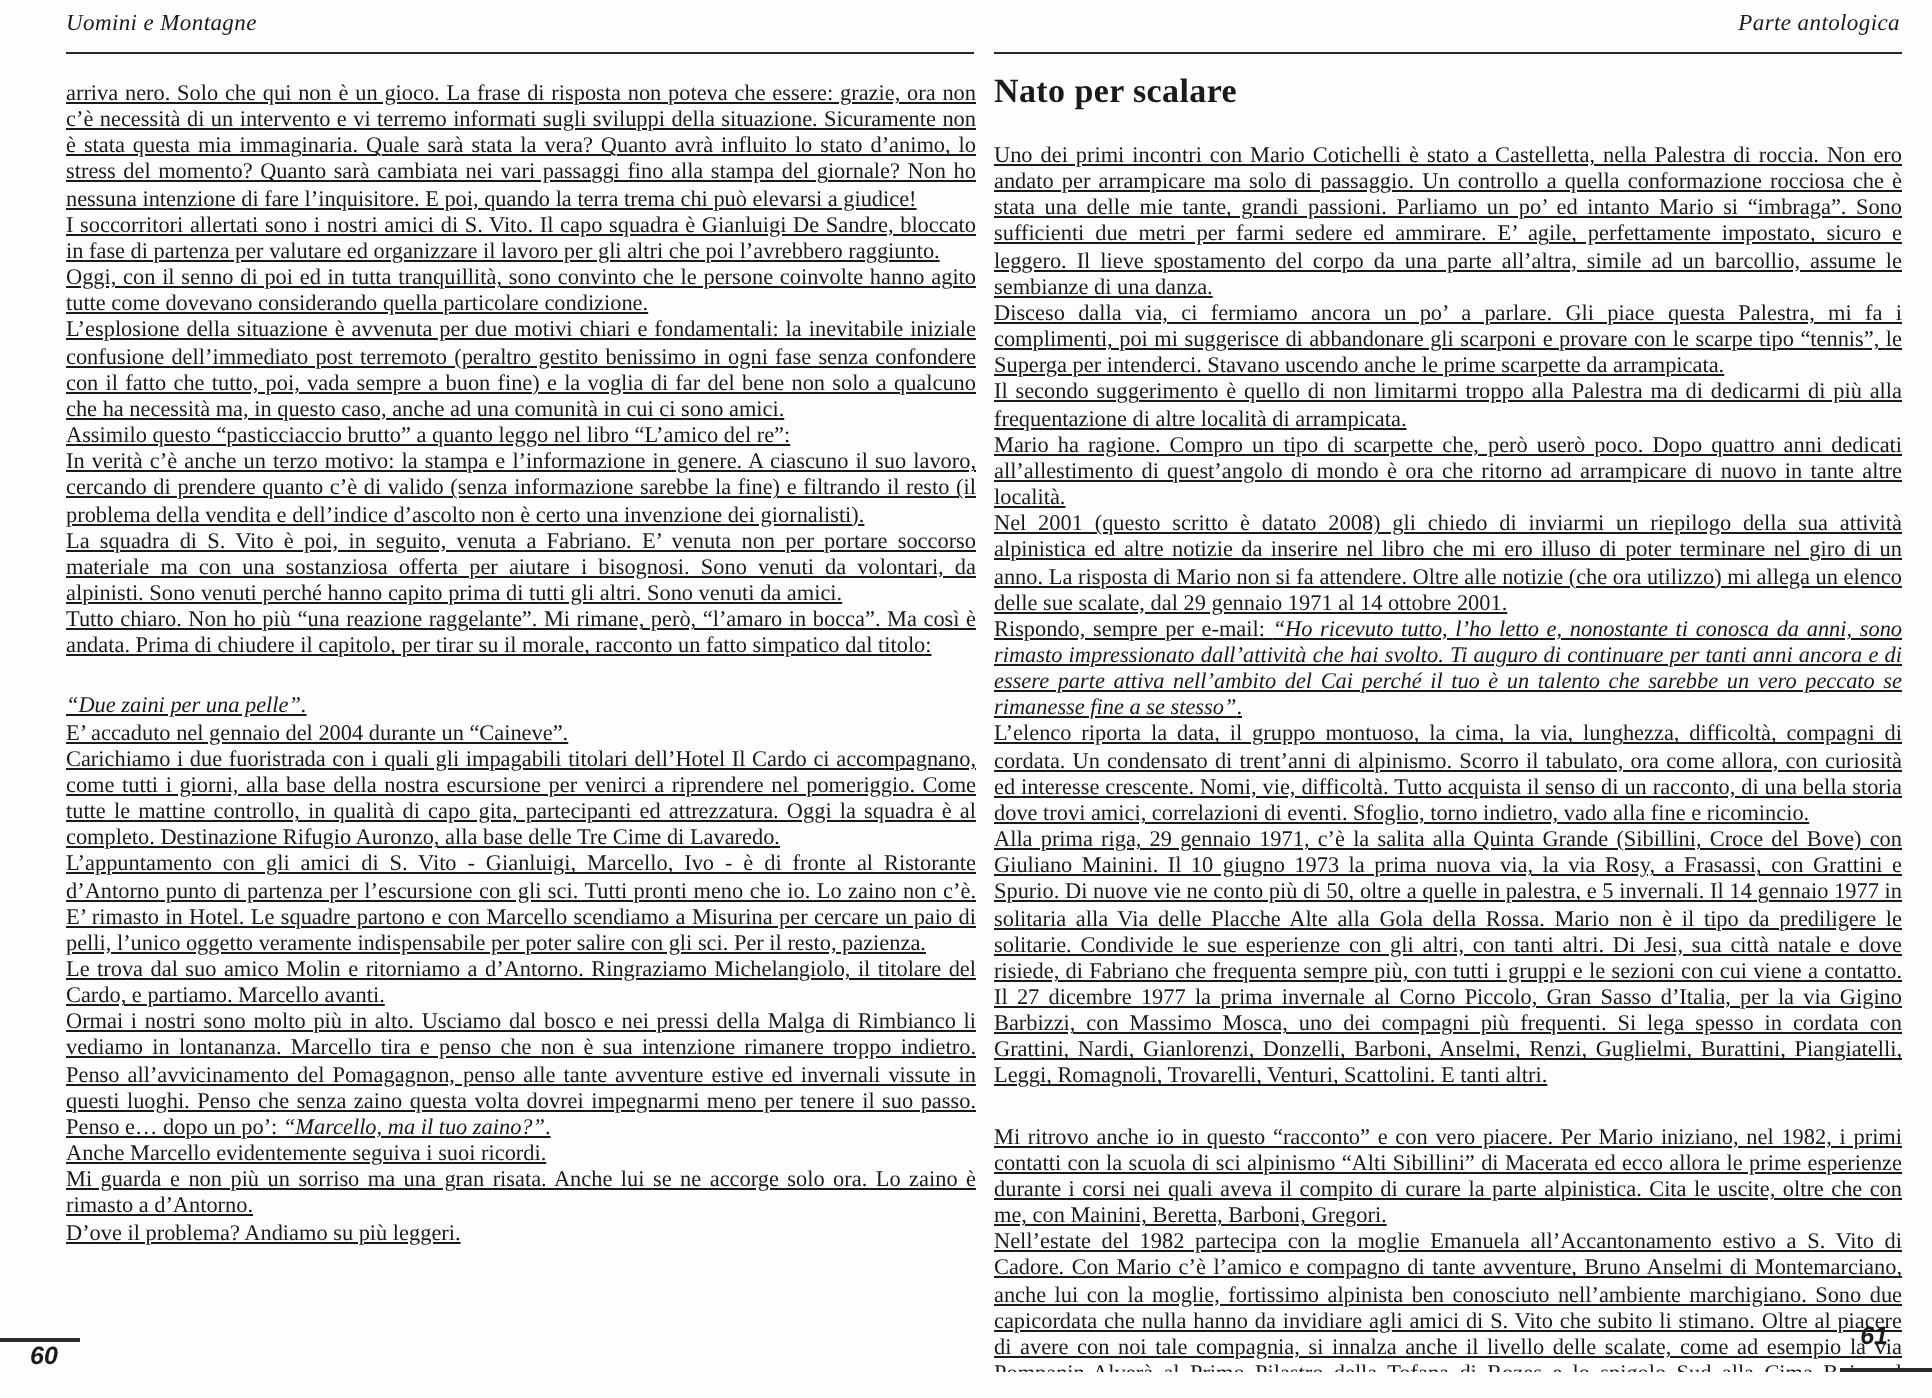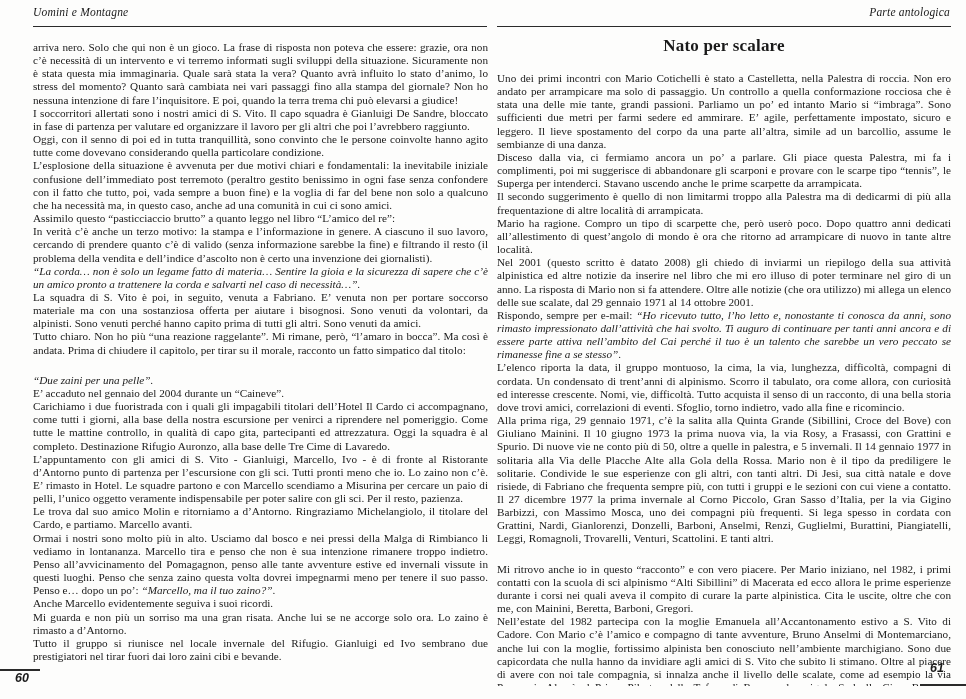--- a/index.html
+++ b/index.html
@@ -19,33 +19,33 @@
   }
   .running-head.rh-left{left:33px;}
   .running-head.rh-right{right:16px;}
 
   .head-rule{position:absolute;top:26px;height:1px;background:#2a2a2a;}
   .page-left .head-rule{left:33px;width:454px;}
   .page-right .head-rule{left:14px;width:454px;}
 
   .chapter-title{
     position:absolute;top:36px;left:14px;width:454px;
-    text-align:center;font-weight:bold;font-size:17px;letter-spacing:.2px;
+    text-align:left;font-weight:bold;font-size:17px;letter-spacing:.2px;
   }
 
   .body-text{
     position:absolute;overflow:hidden;
     font-size:11.2px;line-height:13.15px;
     text-align:justify;text-justify:inter-word;
     hyphens:auto;-webkit-hyphens:auto;
   }
   .page-left  .body-text{top:41px;left:33px;width:455px;height:645px;}
   .page-right .body-text{top:72px;left:14px;width:454px;height:614px;}
 
-  .body-text p{margin:0;padding:0;}
+  .body-text p{margin:0;padding:0;text-decoration:underline;}
   .body-text p.gap{margin-top:17px;}
   .it{font-style:italic;}
 
   .folio{
     position:absolute;font-family:"Liberation Sans", sans-serif;
     font-weight:bold;font-style:italic;font-size:12.5px;
   }
   .folio-rule{position:absolute;height:1.5px;background:#2a2a2a;}
   .page-left  .folio{left:15px;top:671px;}
   .page-left  .folio-rule{left:0;top:669px;width:40px;}
@@ -62,32 +62,31 @@
       <span>Uomini e Montagne</span>
     </div>
     <div class="head-rule"></div>
     <div class="body-text" id="left-body">
         <p class="para"><span>arriva nero. Solo che qui non è un gioco. La frase di risposta non poteva che essere: grazie, ora non c’è necessità di un intervento e vi terremo informati sugli sviluppi della situazione. Sicuramente non è stata questa mia immaginaria. Quale sarà stata la vera? Quanto avrà influito lo stato d’animo, lo stress del momento? Quanto sarà cambiata nei vari passaggi fino alla stampa del giornale? Non ho nessuna intenzione di fare l’inquisitore. E poi, quando la terra trema chi può elevarsi a giudice!</span></p>
         <p class="para"><span>I soccorritori allertati sono i nostri amici di S. Vito. Il capo squadra è Gianluigi De Sandre, bloccato in fase di partenza per valutare ed organizzare il lavoro per gli altri che poi l’avrebbero raggiunto.</span></p>
         <p class="para"><span>Oggi, con il senno di poi ed in tutta tranquillità, sono convinto che le persone coinvolte hanno agito tutte come dovevano considerando quella particolare condizione.</span></p>
         <p class="para"><span>L’esplosione della situazione è avvenuta per due motivi chiari e fondamentali: la inevitabile iniziale confusione dell’immediato post terremoto (peraltro gestito benissimo in ogni fase senza confondere con il fatto che tutto, poi, vada sempre a buon fine) e la voglia di far del bene non solo a qualcuno che ha necessità ma, in questo caso, anche ad una comunità in cui ci sono amici.</span></p>
         <p class="para"><span>Assimilo questo “pasticciaccio brutto” a quanto leggo nel libro “L’amico del re”:</span></p>
         <p class="para"><span>In verità c’è anche un terzo motivo: la stampa e l’informazione in genere. A ciascuno il suo lavoro, cercando di prendere quanto c’è di valido (senza informazione sarebbe la fine) e filtrando il resto (il problema della vendita e dell’indice d’ascolto non è certo una invenzione dei giornalisti).</span></p>
-        <p class="para"><span class="it">“La corda… non è solo un legame fatto di materia… Sentire la gioia e la sicurezza di sapere che c’è un amico pronto a trattenere la corda e salvarti nel caso di necessità…”.</span></p>
         <p class="para"><span>La squadra di S. Vito è poi, in seguito, venuta a Fabriano. E’ venuta non per portare soccorso materiale ma con una sostanziosa offerta per aiutare i bisognosi. Sono venuti da volontari, da alpinisti. Sono venuti perché hanno capito prima di tutti gli altri. Sono venuti da amici.</span></p>
         <p class="para"><span>Tutto chiaro. Non ho più “una reazione raggelante”. Mi rimane, però, “l’amaro in bocca”. Ma così è andata. Prima di chiudere il capitolo, per tirar su il morale, racconto un fatto simpatico dal titolo:</span></p>
         <p class="para gap"><span class="it">“Due zaini per una pelle”.</span></p>
         <p class="para"><span>E’ accaduto nel gennaio del 2004 durante un “Caineve”.</span></p>
         <p class="para"><span>Carichiamo i due fuoristrada con i quali gli impagabili titolari dell’Hotel Il Cardo ci accompagnano, come tutti i giorni, alla base della nostra escursione per venirci a riprendere nel pomeriggio. Come tutte le mattine controllo, in qualità di capo gita, partecipanti ed attrezzatura. Oggi la squadra è al completo. Destinazione Rifugio Auronzo, alla base delle Tre Cime di Lavaredo.</span></p>
         <p class="para"><span>L’appuntamento con gli amici di S. Vito - Gianluigi, Marcello, Ivo - è di fronte al Ristorante d’Antorno punto di partenza per l’escursione con gli sci. Tutti pronti meno che io. Lo zaino non c’è. E’ rimasto in Hotel. Le squadre partono e con Marcello scendiamo a Misurina per cercare un paio di pelli, l’unico oggetto veramente indispensabile per poter salire con gli sci. Per il resto, pazienza.</span></p>
         <p class="para"><span>Le trova dal suo amico Molin e ritorniamo a d’Antorno. Ringraziamo Michelangiolo, il titolare del Cardo, e partiamo. Marcello avanti.</span></p>
         <p class="para"><span>Ormai i nostri sono molto più in alto. Usciamo dal bosco e nei pressi della Malga di Rimbianco li vediamo in lontananza. Marcello tira e penso che non è sua intenzione rimanere troppo indietro. Penso all’avvicinamento del Pomagagnon, penso alle tante avventure estive ed invernali vissute in questi luoghi. Penso che senza zaino questa volta dovrei impegnarmi meno per tenere il suo passo. Penso e… dopo un po’: </span><span class="it">“Marcello, ma il tuo zaino?”</span><span>.</span></p>
         <p class="para"><span>Anche Marcello evidentemente seguiva i suoi ricordi.</span></p>
         <p class="para"><span>Mi guarda e non più un sorriso ma una gran risata. Anche lui se ne accorge solo ora. Lo zaino è rimasto a d’Antorno.</span></p>
-        <p class="para"><span>Tutto il gruppo si riunisce nel locale invernale del Rifugio. Gianluigi ed Ivo sembrano due prestigiatori nel tirar fuori dai loro zaini cibi e bevande.</span></p>
+        <p class="para"><span>D’ove il problema? Andiamo su più leggeri.</span></p>
       </div>
     <div class="folio-rule"></div>
     <div class="folio">60</div>
   </div>
 
   <div class="page page-right">
     <div class="running-head rh-right">
       <span>Parte antologica</span>
     </div>
     <div class="head-rule"></div>

